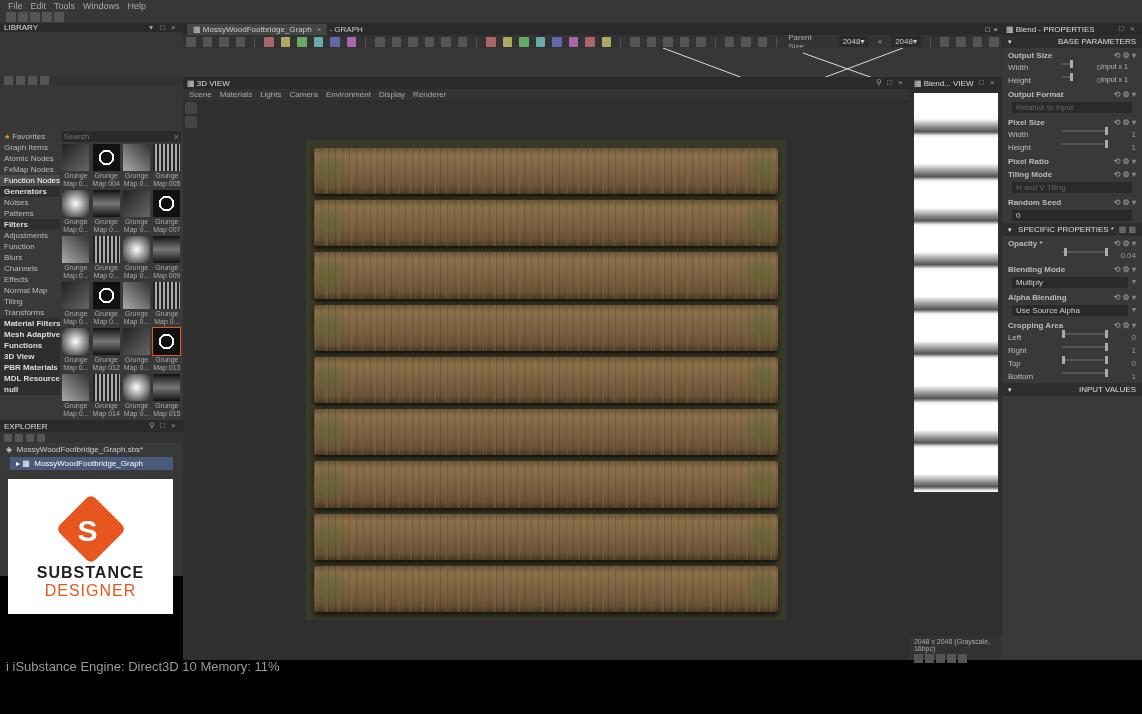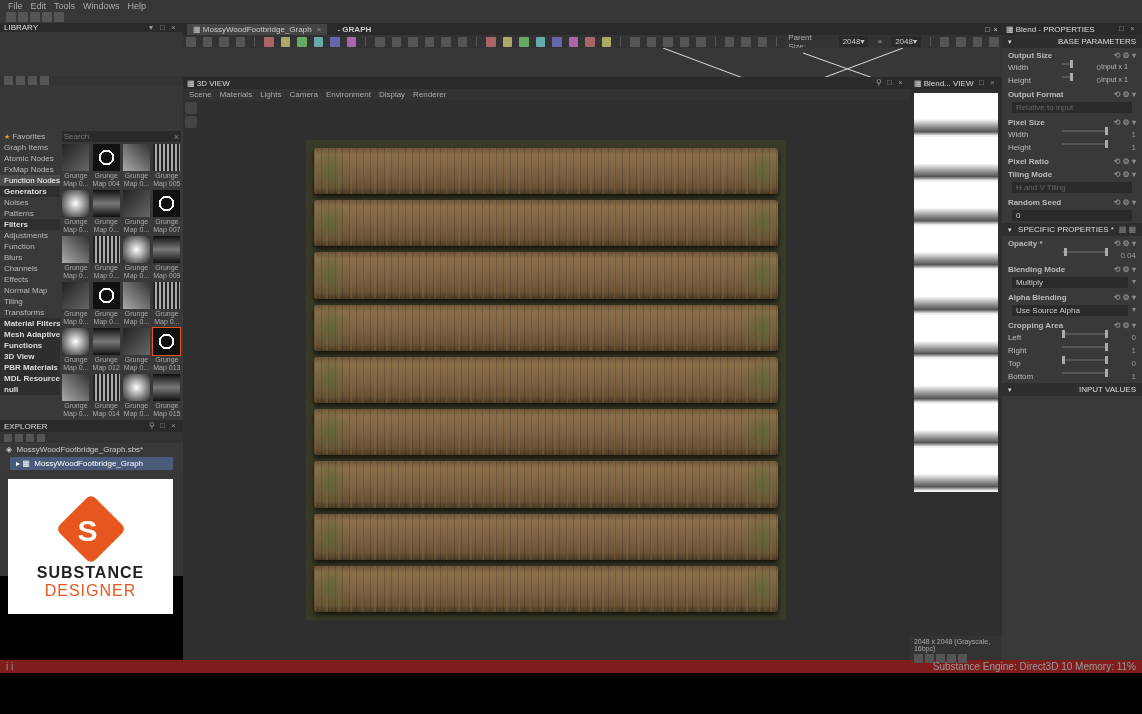--- a/index.html
+++ b/index.html
@@ -106,21 +106,21 @@
 .prop-section::before { content: "▾ "; font-size: 7px; margin-right: 2px; }
 .prop-row { padding: 2px 6px; display: flex; align-items: flex-start; justify-content: space-between; color: #bbb; }
 .prop-row .lbl { flex: 0 0 50px; }
 .prop-row .slider { flex: 1; height: 2px; background: #555; position: relative; margin: 0 4px; }
 .prop-row .slider::after { content: ""; position: absolute; right: 0; top: -3px; width: 3px; height: 8px; background: #aaa; }
 .prop-row .val { flex: 0 0 24px; text-align: right; color: #999; }
 .prop-row .dd { flex: 1; background: #2a2a2a; padding: 1px 4px; color: #ccc; margin: 0 4px; }
 .prop-label { padding: 3px 6px 1px; color: #bbb; font-weight: bold; display: flex; justify-content: space-between; }
 .prop-label .icons { color: #888; font-size: 8px; }
 
-.statusbar { height: 13px; background: #7f1d1d; display: flex; align-items: center; justify-content: space-between; padding: 0 6px; font-size: 10px; color: #999; }
+.statusbar { height: 13px; background: #000000; display: flex; align-items: center; padding: 0 6px; font-size: 13px; color: #999; }
 
 .bottom-bar { position: absolute; bottom: 0; left: 0; right: 0; height: 34px; background: #000; }
 </style>
 </head>
 <body>
 
 <div class="app">
   <div class="topbar">
     <div class="menubar">
       <span>File</span>
@@ -315,21 +315,21 @@
           <div class="logo-s">S</div>
         </div>
         <div class="logo-text1">SUBSTANCE</div>
         <div class="logo-text2">DESIGNER</div>
       </div>
     </div>
 
     <div class="col-center">
       <div class="graph-tab">
         <span class="tab">▦ <span>MossyWoodFootbridge_Graph</span> <span class="close">×</span></span>
-        <span style="margin-left:8px;font-weight:bold;">- GRAPH</span>
+        <span style="margin-left:0;">- GRAPH</span>
         <span style="flex:1"></span>
         <span class="controls" style="display:flex;gap:3px;">
           <span>□</span>
           <span>×</span>
         </span>
       </div>
       <div class="graph-area">
         <div class="graph-toolbar">
           <div class="gb"></div>
             <div class="gb"></div>

